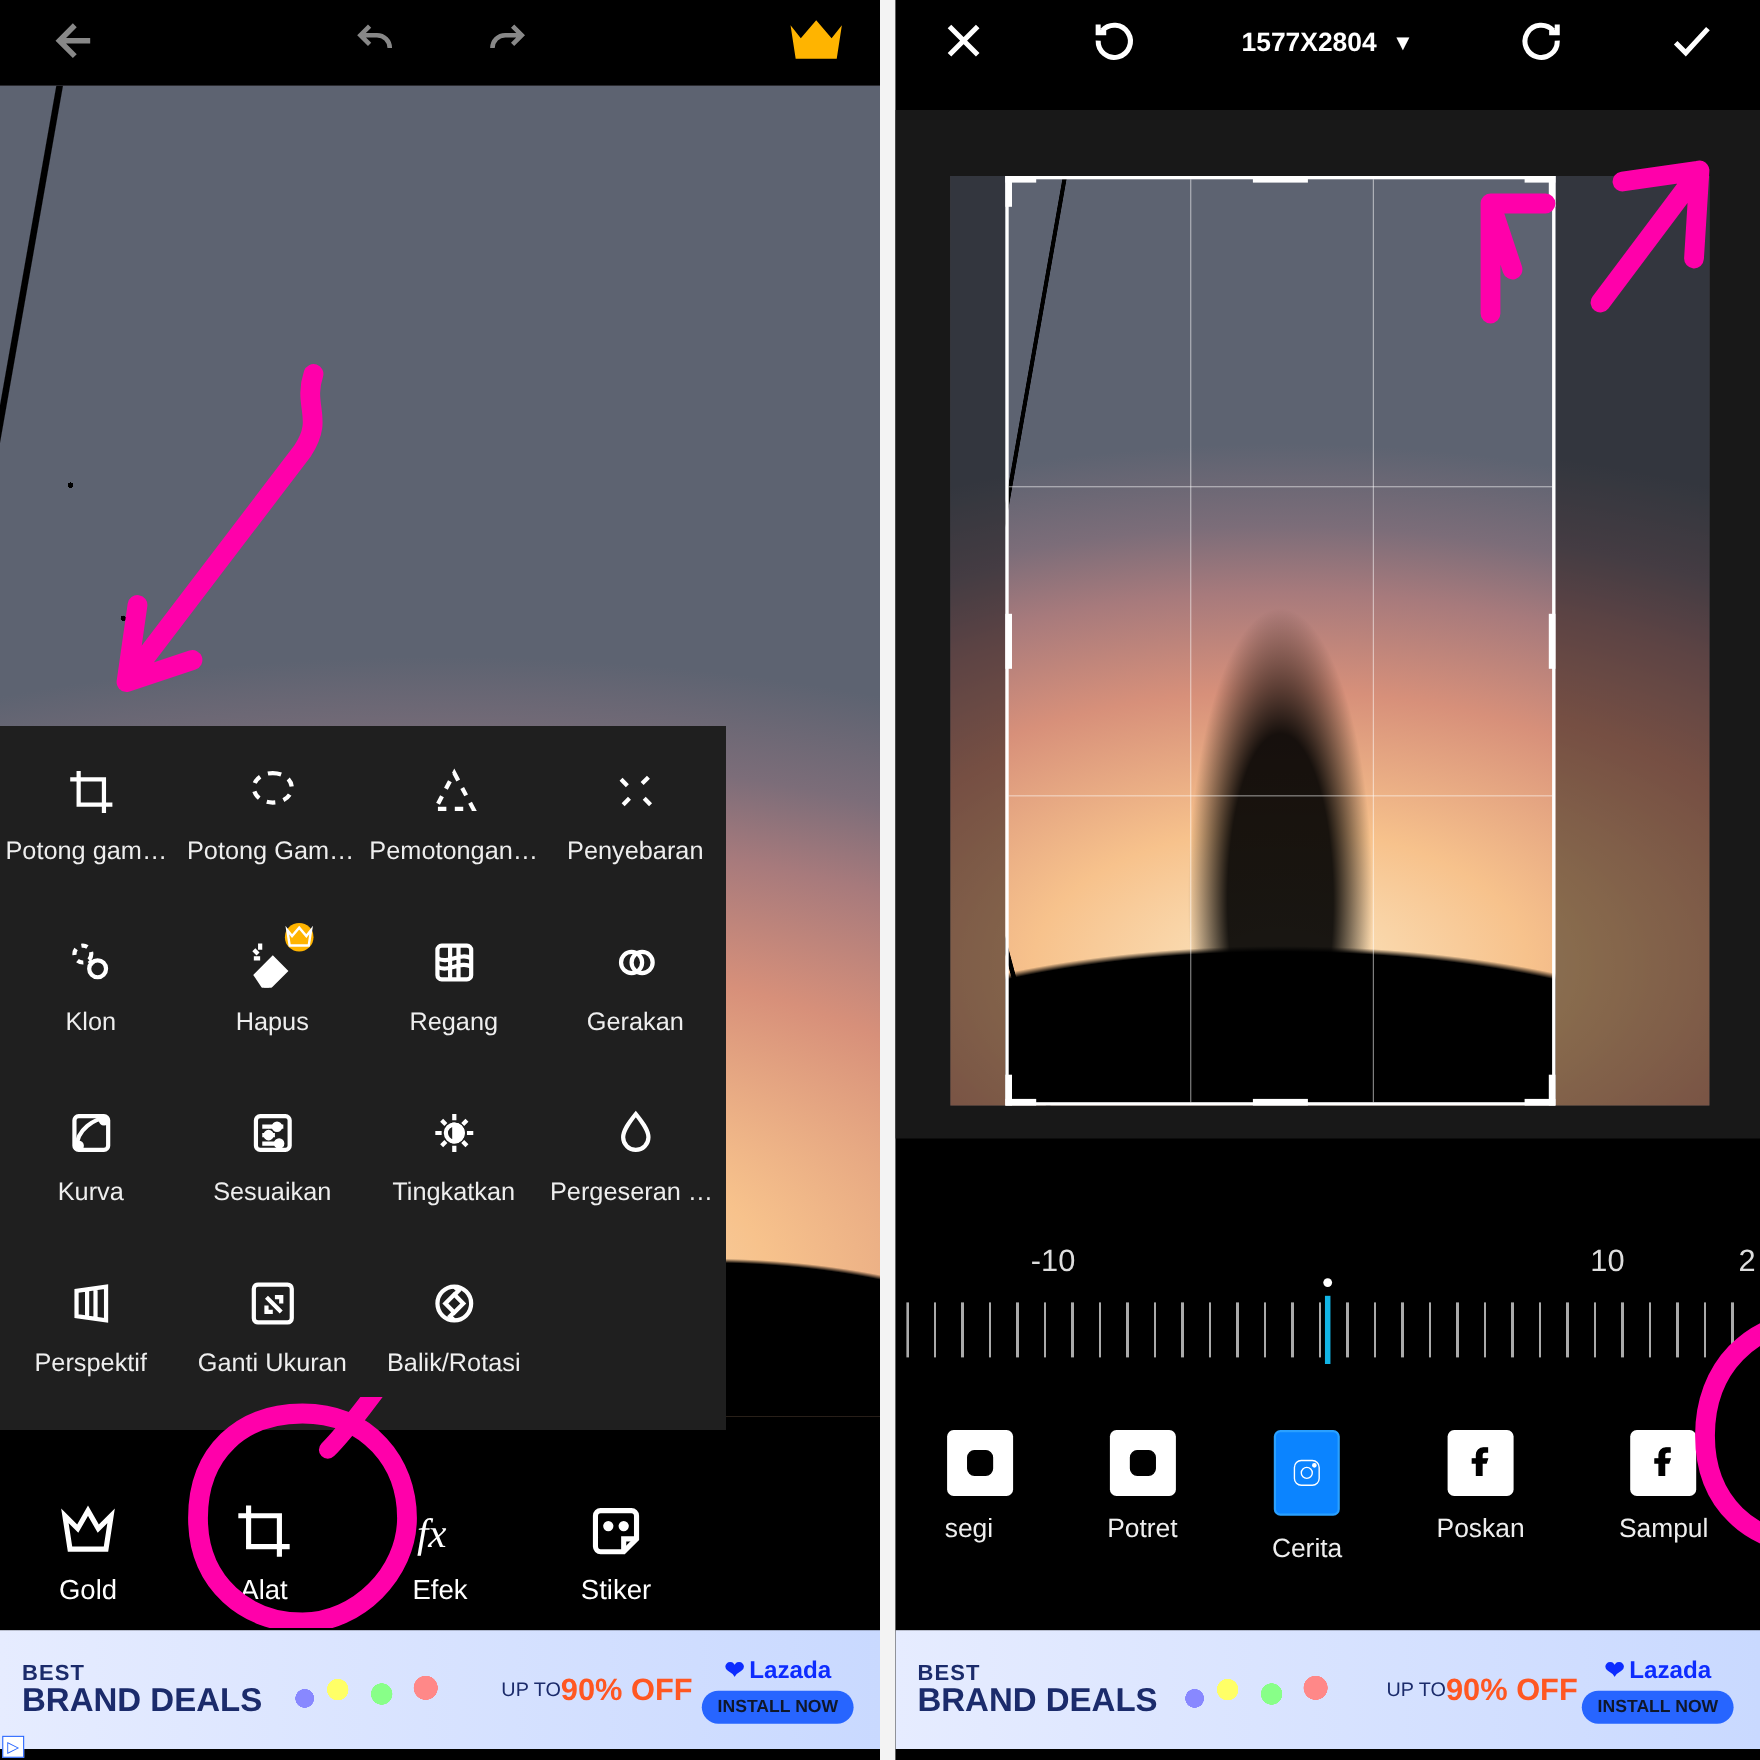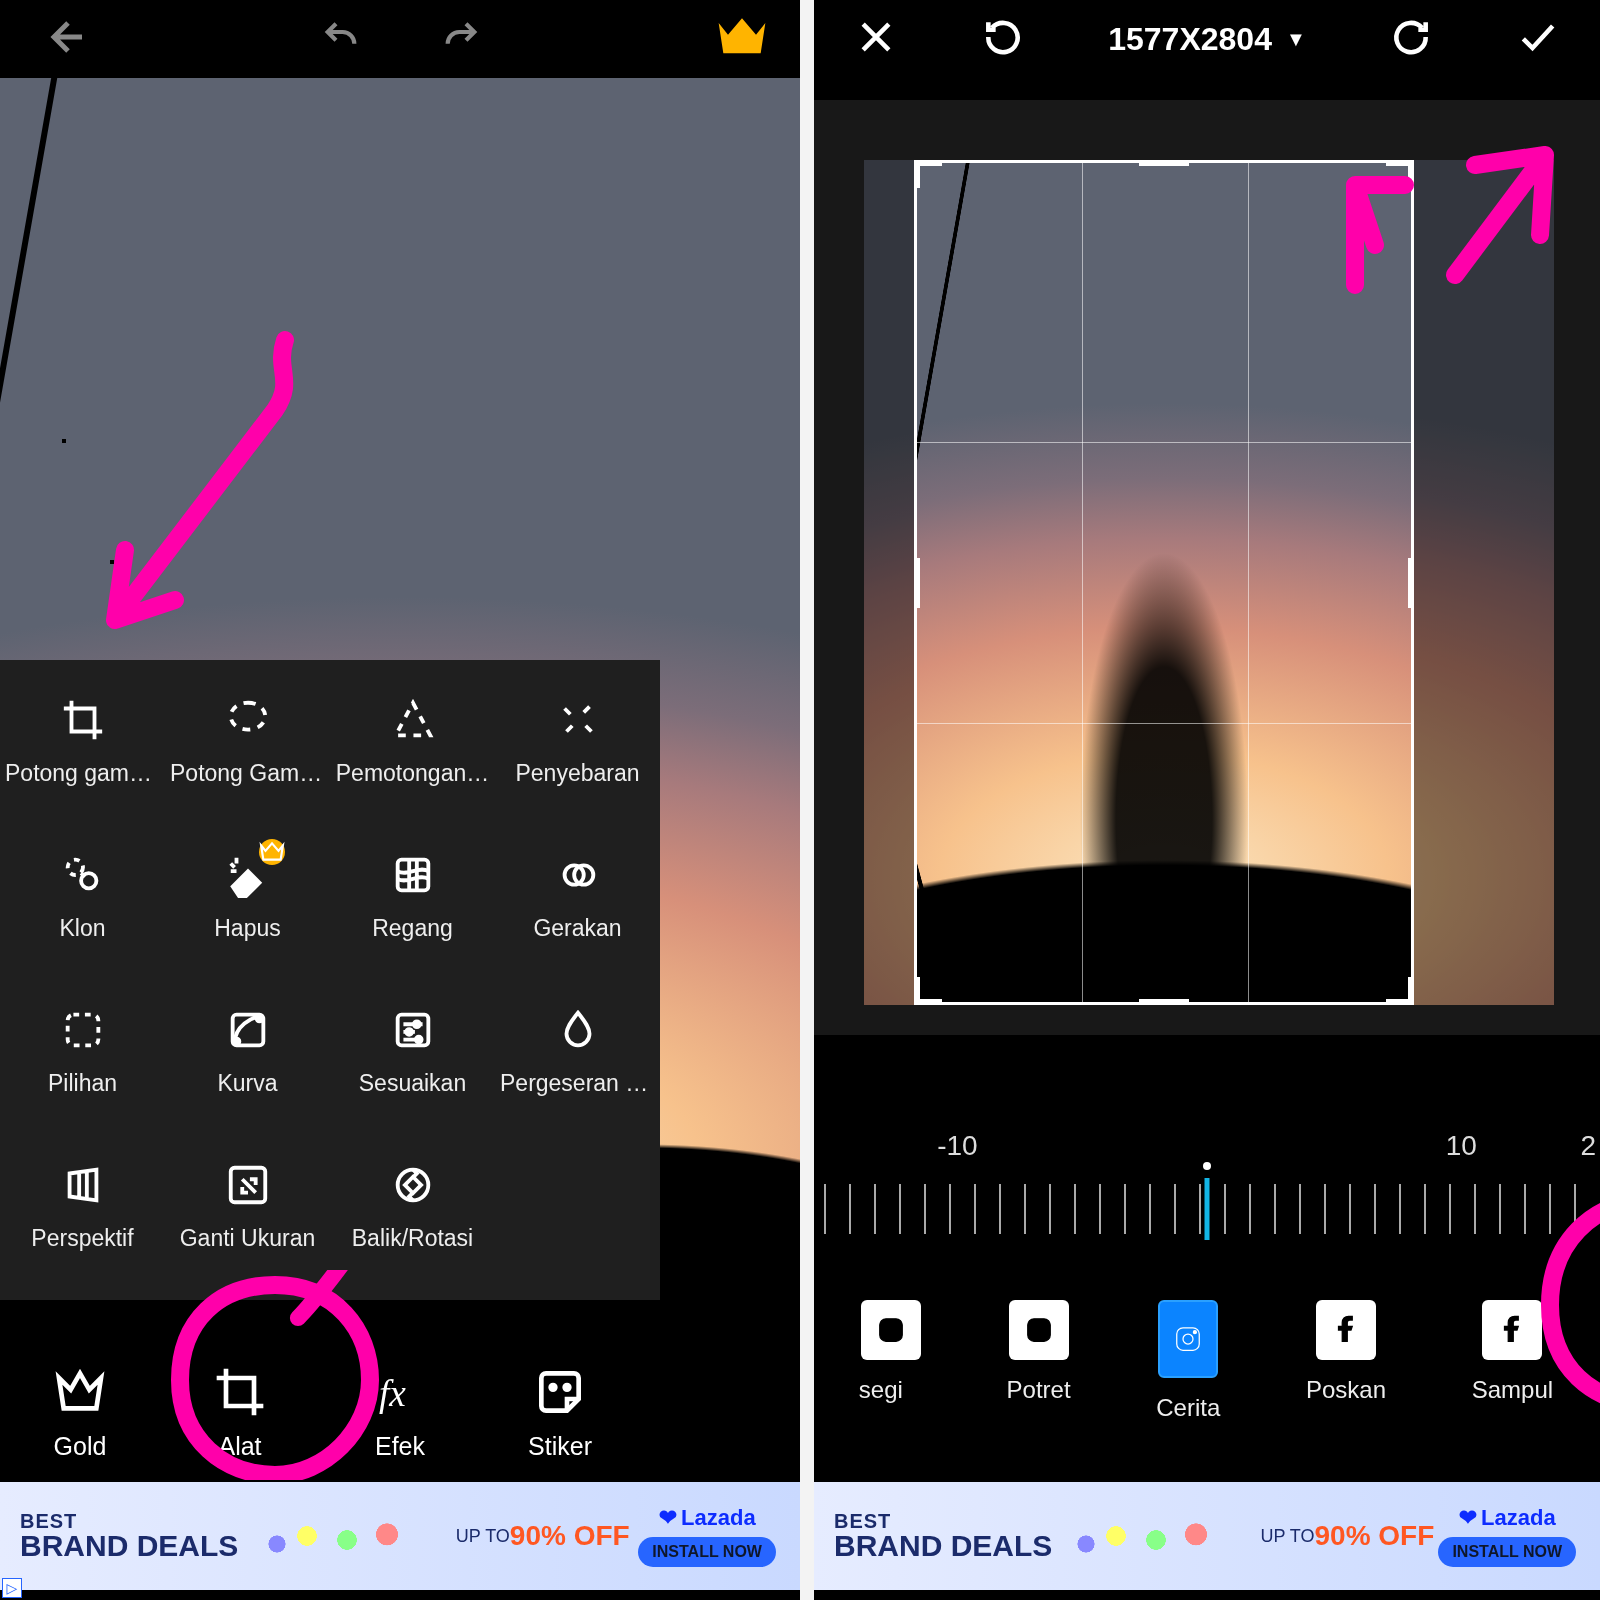--- a/index.html
+++ b/index.html
@@ -66,21 +66,21 @@
   .ad .o1{font-size:18px; font-weight:400;}
   .ad .o2{font-size:28px; color:#ff5722;}
   .ad .brand{display:flex;flex-direction:column;align-items:center;gap:6px;}
   .ad .logo{color:#0d2cff;font-size:22px;display:flex;align-items:center;gap:4px;}
   .ad .install{background:#2765ff;color:#0f172a;font-size:16px;padding:6px 14px;border-radius:18px;font-weight:600;}
   .adchoice{position:absolute;left:2px;bottom:2px;width:20px;height:20px;border:1px solid #2765ff;color:#2765ff;
             font-size:14px;text-align:center;line-height:18px;background:#fff;z-index:8;}
 
   
   .r-topbar{ height:78px; display:flex; align-items:center; justify-content:space-between; padding:0 40px; }
-  .r-topbar .dim{ font-size:32px; font-weight:600; display:flex; align-items:center; gap:14px; }
+  .r-topbar .dim{ font-size:24px; font-weight:600; display:flex; align-items:center; gap:14px; }
   .r-topbar .dim::after{content:"▼"; font-size:20px;}
   .r-topbar svg{width:44px;height:44px;stroke:#fff;fill:none;stroke-width:2.5;}
 
   .r-canvas{ position:absolute; left:0; top:100px; width:786px; height:935px; background:#181818; }
   .r-photo-full{ position:absolute; left:50px; top:60px; width:690px; height:845px;
     background:
       radial-gradient(ellipse 900px 500px at 50% 85%, #fbe6c1 0%, #f7c28c 25%, #d7907a 50%, #a77a7c 68%, #7c6d79 80%, #5d6371 95%),
       linear-gradient(#8a8390, #5c6270); filter:brightness(.55); }
   .crop{ position:absolute; left:100px; top:60px; width:500px; height:845px; }
   .crop-photo{ position:absolute; inset:0;
@@ -233,47 +233,49 @@
             <svg viewBox="0 0 24 24">
               <circle cx="15" cy="12" r="5"></circle>
               <circle cx="10" cy="12" r="5"></circle>
             </svg>
           </span>
         <span class="lbl">Gerakan</span>
       </div>
       <div class="tool">
         <span class="ico">
             <svg viewBox="0 0 24 24">
-              <rect stroke-dasharray="3 3" x="4" y="4" width="16" height="16" rx="3"></rect>
-            </svg>
-          </span>
-        <span class="lbl">Pilihan</span>
-      </div>
-      <div class="tool">
-        <span class="ico">
-            <svg viewBox="0 0 24 24">
               <rect x="4" y="4" width="16" height="16" rx="2"></rect>
               <path d="M5 19C5 10 14 5 19 5"></path>
               <circle cx="6" cy="18" r="1.5" fill="#fff"></circle>
               <circle cx="18" cy="6" r="1.5" fill="#fff"></circle>
             </svg>
           </span>
         <span class="lbl">Kurva</span>
       </div>
       <div class="tool">
         <span class="ico">
             <svg viewBox="0 0 24 24">
               <rect x="4" y="4" width="16" height="16" rx="2"></rect>
               <path d="M7 9h10M7 13h6M7 17h10"></path>
               <circle cx="14" cy="9" r="1.5" fill="#fff"></circle>
               <circle cx="10" cy="13" r="1.5" fill="#fff"></circle>
               <circle cx="15" cy="17" r="1.5" fill="#fff"></circle>
             </svg>
           </span>
         <span class="lbl">Sesuaikan</span>
+      </div>
+      <div class="tool">
+        <span class="ico">
+            <svg viewBox="0 0 24 24">
+              <circle cx="12" cy="12" r="4"></circle>
+              <path d="M12 3v3M12 18v3M3 12h3M18 12h3M6 6l2 2M16 16l2 2M18 6l-2 2M8 16l-2 2"></path>
+              <path fill="#fff" d="M12 8a4 4 0 0 1 0 8z"></path>
+            </svg>
+          </span>
+        <span class="lbl">Tingkatkan</span>
       </div>
       <div class="tool">
         <span class="ico">
             <svg viewBox="0 0 24 24">
               <path d="M12 3c4 5 6 8 6 11a6 6 0 0 1-12 0c0-3 2-6 6-11z"></path>
             </svg>
           </span>
         <span class="lbl">Pergeseran M…</span>
       </div>
       <div class="tool">

